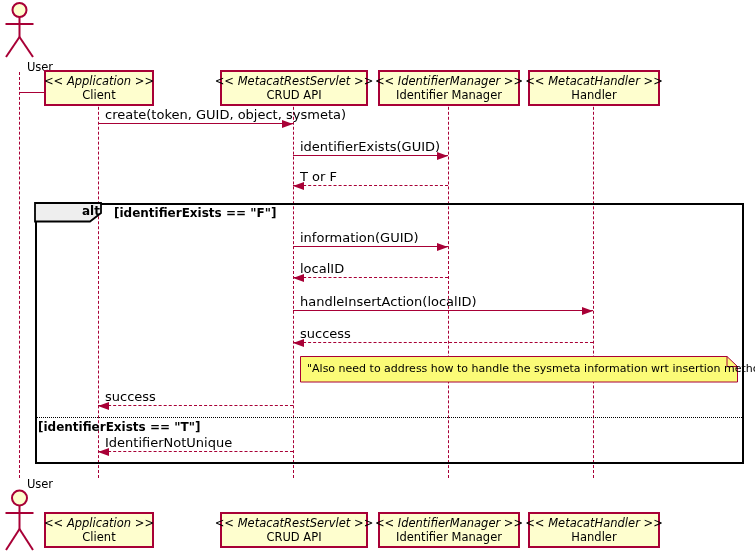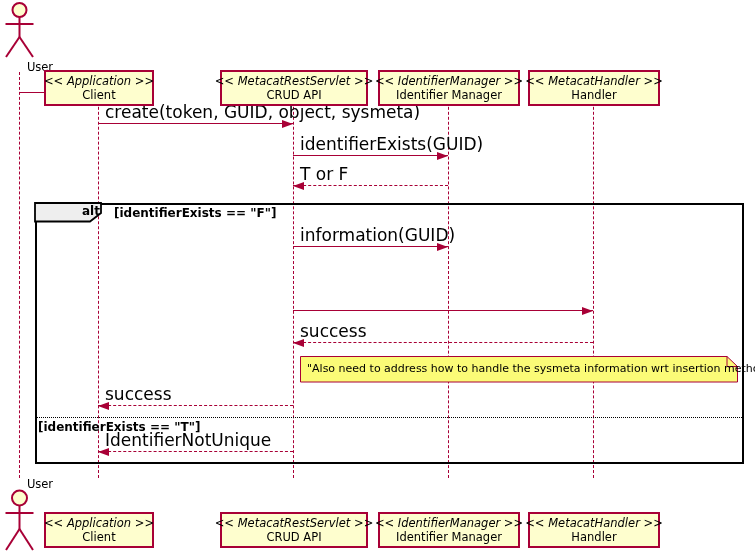--- a/index.html
+++ b/index.html
@@ -43,21 +43,21 @@
   }
   .actor-svg{position:absolute;z-index:3;}
   .msg{position:absolute;height:16px;z-index:2;}
   .msg .line{
     position:absolute;left:0;right:0;bottom:0;height:0;
     border-top:1px solid #A80036;
   }
   .msg.dashed .line{border-top-style:dashed;}
   .msg .label{
     position:absolute;bottom:2px;left:7px;
-    font-size:17px;white-space:nowrap;text-align:right;
+    font-size:13px;white-space:nowrap;text-align:right;
   }
   .head{
     position:absolute;width:0;height:0;bottom:-4px;
     border-top:4px solid transparent;
     border-bottom:4px solid transparent;
   }
   .head.right{right:0;border-left:11px solid #A80036;}
   .head.left{left:0;border-right:11px solid #A80036;}
   .alt-frame{
     position:absolute;
@@ -145,22 +145,28 @@
     <div class="line"></div>
     <div class="head right"></div>
   </div>
 
   <div class="msg" style="left:293px;top:231px;width:155px">
     <div class="label">information(GUID)</div>
     <div class="line"></div>
     <div class="head right"></div>
   </div>
 
+  <div class="msg dashed" style="left:293px;top:262px;width:155px">
+    <div class="label">localID</div>
+    <div class="line"></div>
+    <div class="head left"></div>
+  </div>
 
   <div class="msg" style="left:293px;top:295px;width:300px">
+    <div class="label">handleInsertAction(localID)</div>
     <div class="line"></div>
     <div class="head right"></div>
   </div>
 
   <div class="msg dashed" style="left:293px;top:327px;width:300px">
     <div class="label">success</div>
     <div class="line"></div>
     <div class="head left"></div>
   </div>
 

